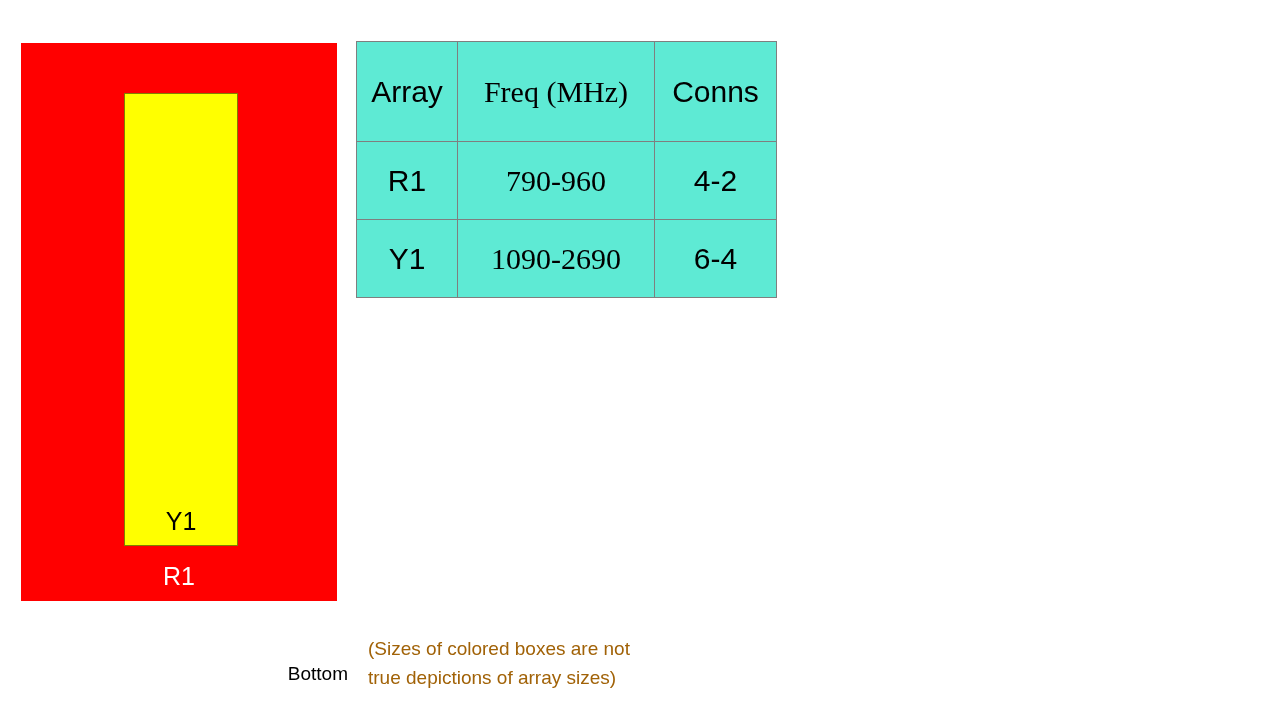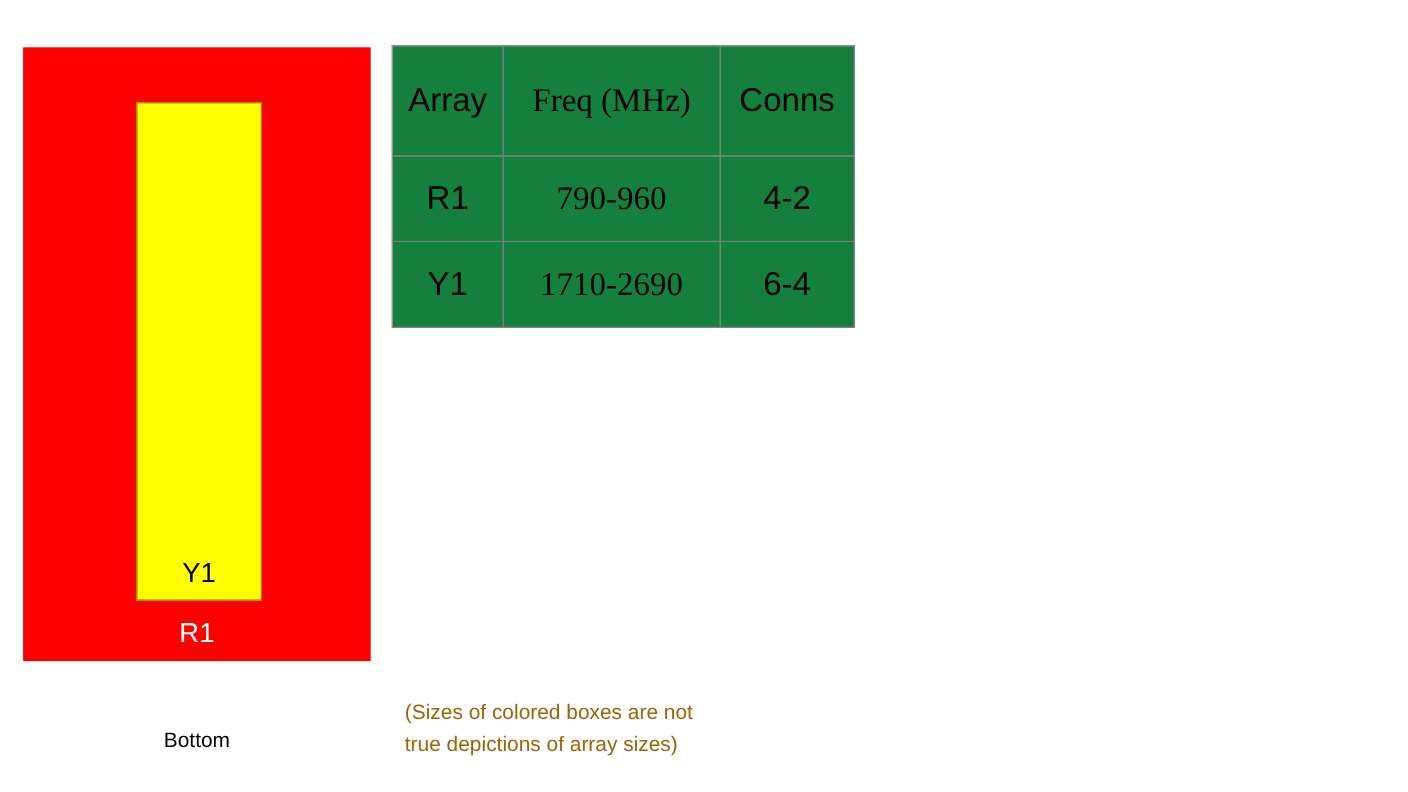--- a/index.html
+++ b/index.html
@@ -58,24 +58,24 @@
     width: 100%;
     bottom: 9px;
     text-align: center;
     color: #000000;
     font-size: 25px;
     line-height: 30px;
   }
 
   #bottom-label {
     position: absolute;
-    left: 21px;
+    left: 32px;
     top: 661px;
     width: 316px;
-    text-align: center;
+    text-align: right;
     font-size: 19px;
     line-height: 26px;
     color: #000000;
   }
 
   
   #array-table {
     position: absolute;
     left: 356px;
     top: 41px;
@@ -83,21 +83,21 @@
     table-layout: fixed;
   }
   #array-table td,
   #array-table th {
     border: 1px solid #7F7F7F;
     padding: 0;
     text-align: center;
     vertical-align: middle;
     font-weight: normal;
     color: #000000;
-    background: #15803d;
+    background: #5eead4;
   }
   #array-table thead th {
     height: 99px;
     font-size: 30px;
   }
   #array-table tbody td {
     height: 77px;
     font-size: 30px;
   }
   .col-array  { width: 100px; }
@@ -148,20 +148,20 @@
     </tr>
   </thead>
   <tbody>
     <tr>
       <td class="col-array swatch-red">R1</td>
       <td class="col-freq">790-960</td>
       <td class="col-conns">4-2</td>
     </tr>
     <tr>
       <td class="col-array swatch-yellow">Y1</td>
-      <td class="col-freq">1710-2690</td>
+      <td class="col-freq">1090-2690</td>
       <td class="col-conns">6-4</td>
     </tr>
   </tbody>
 </table>
 
 <div id="footnote">(Sizes of colored boxes are not
 true depictions of array sizes)</div>
 
 </body></html>

